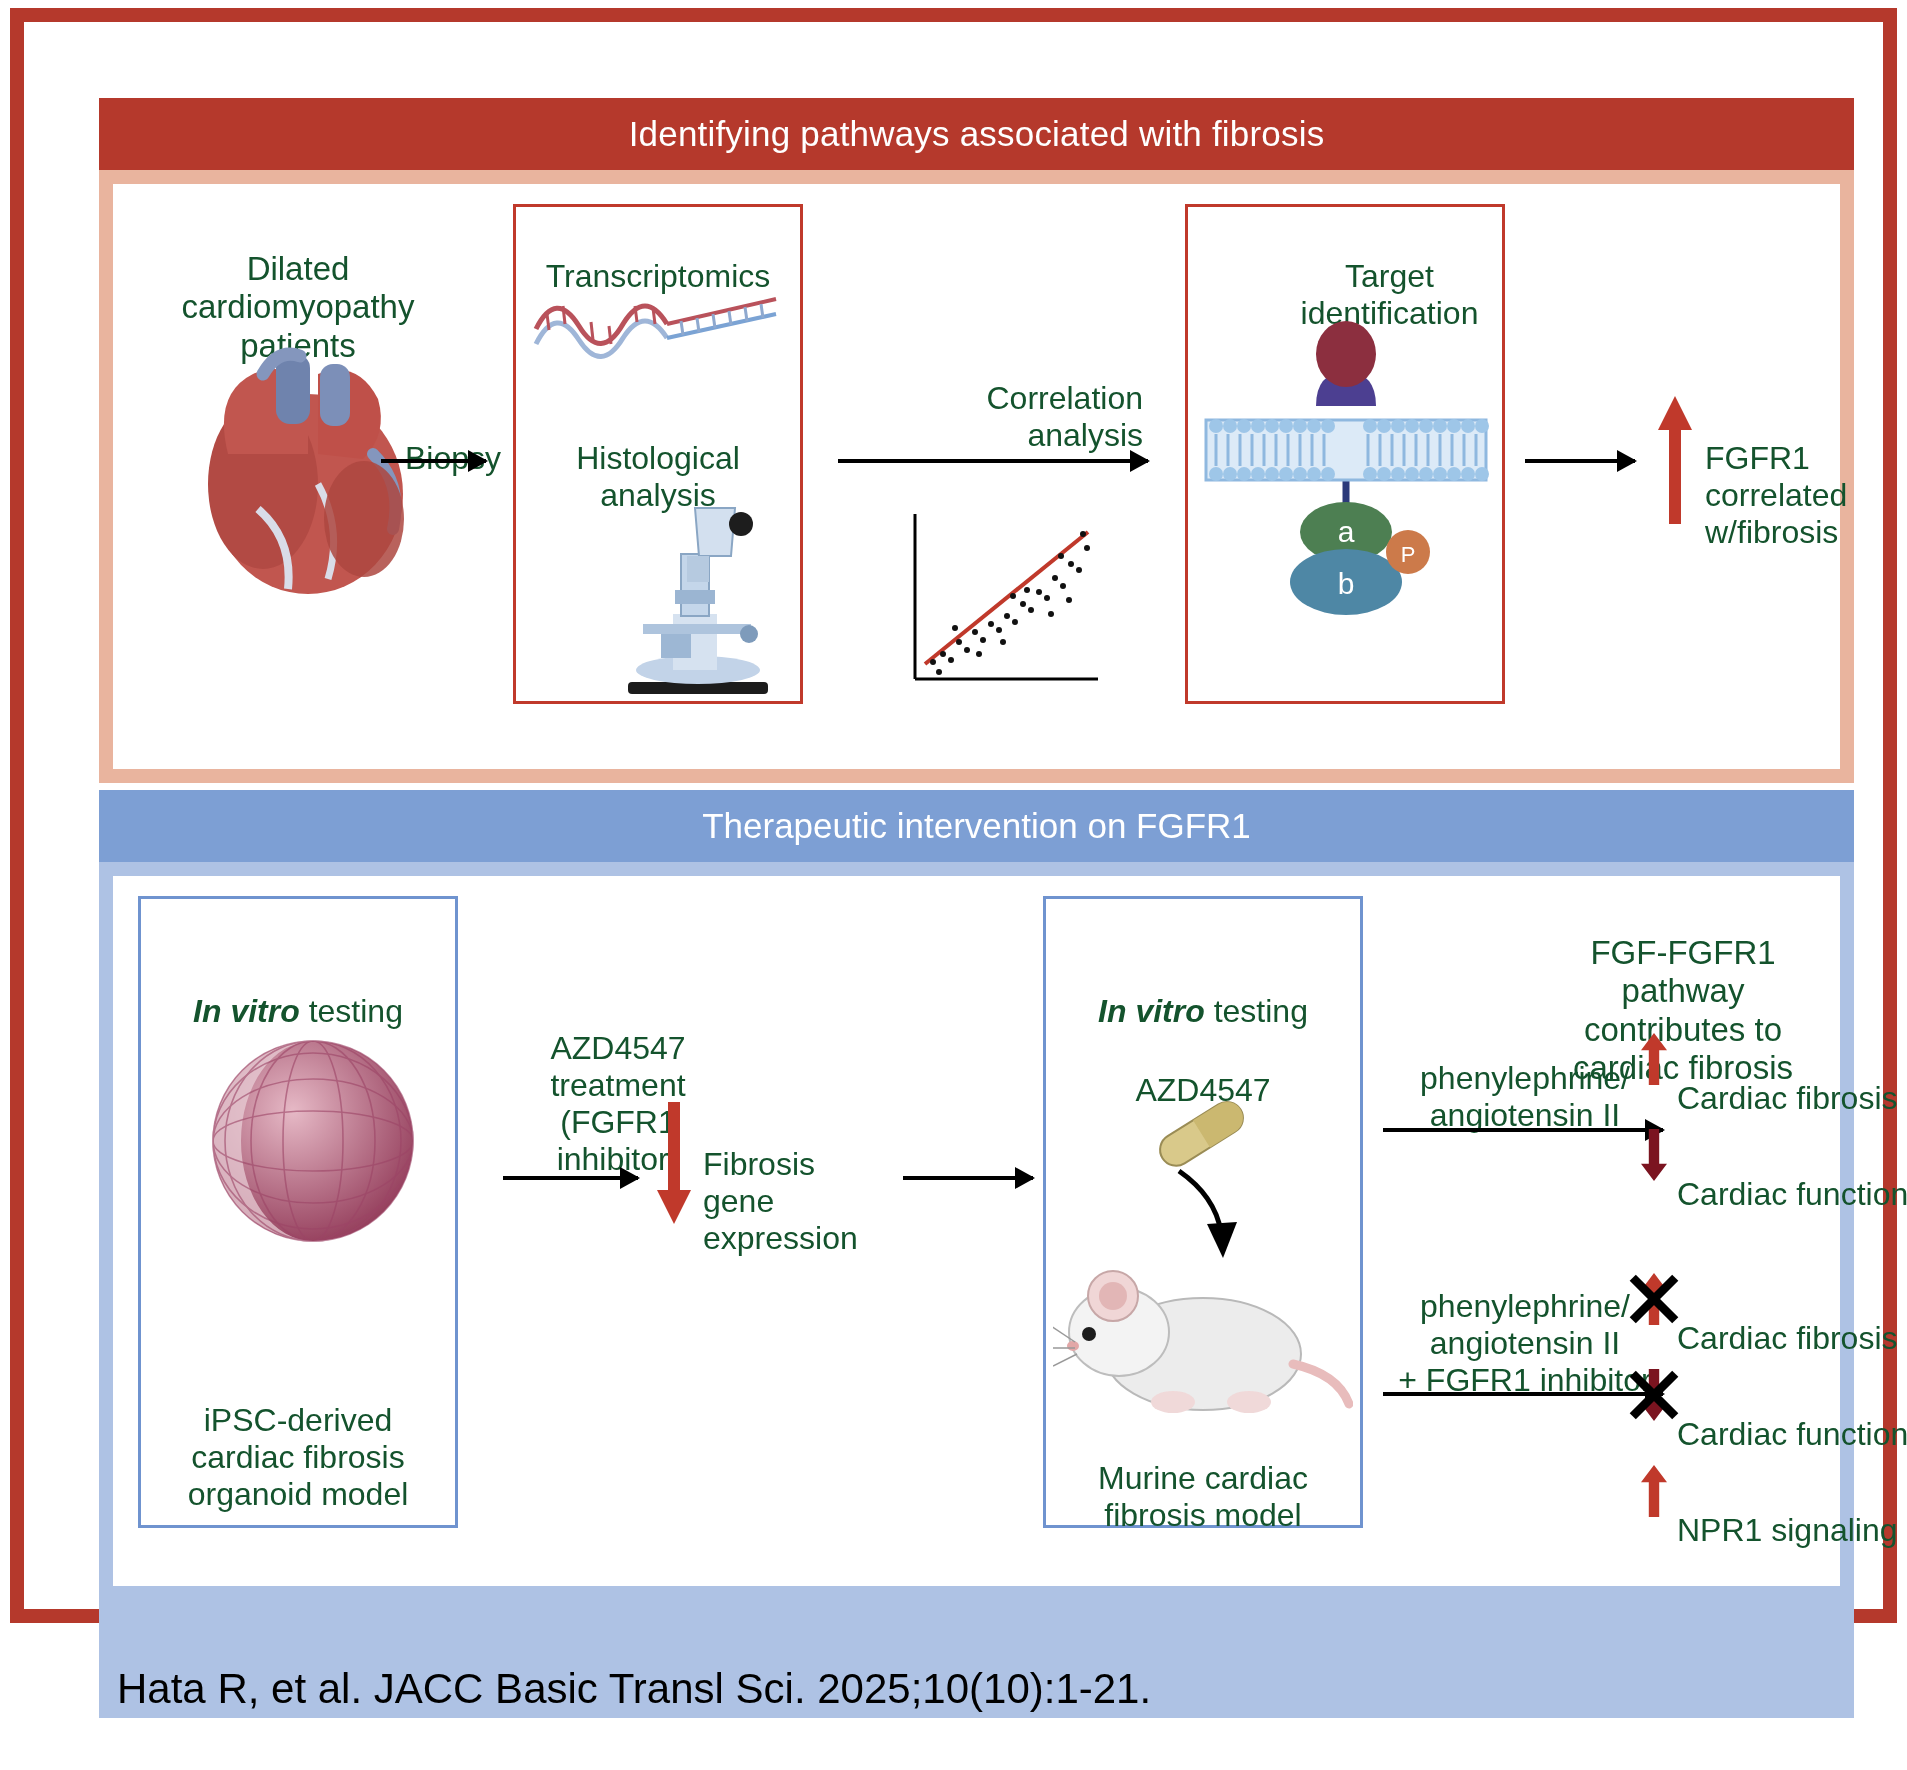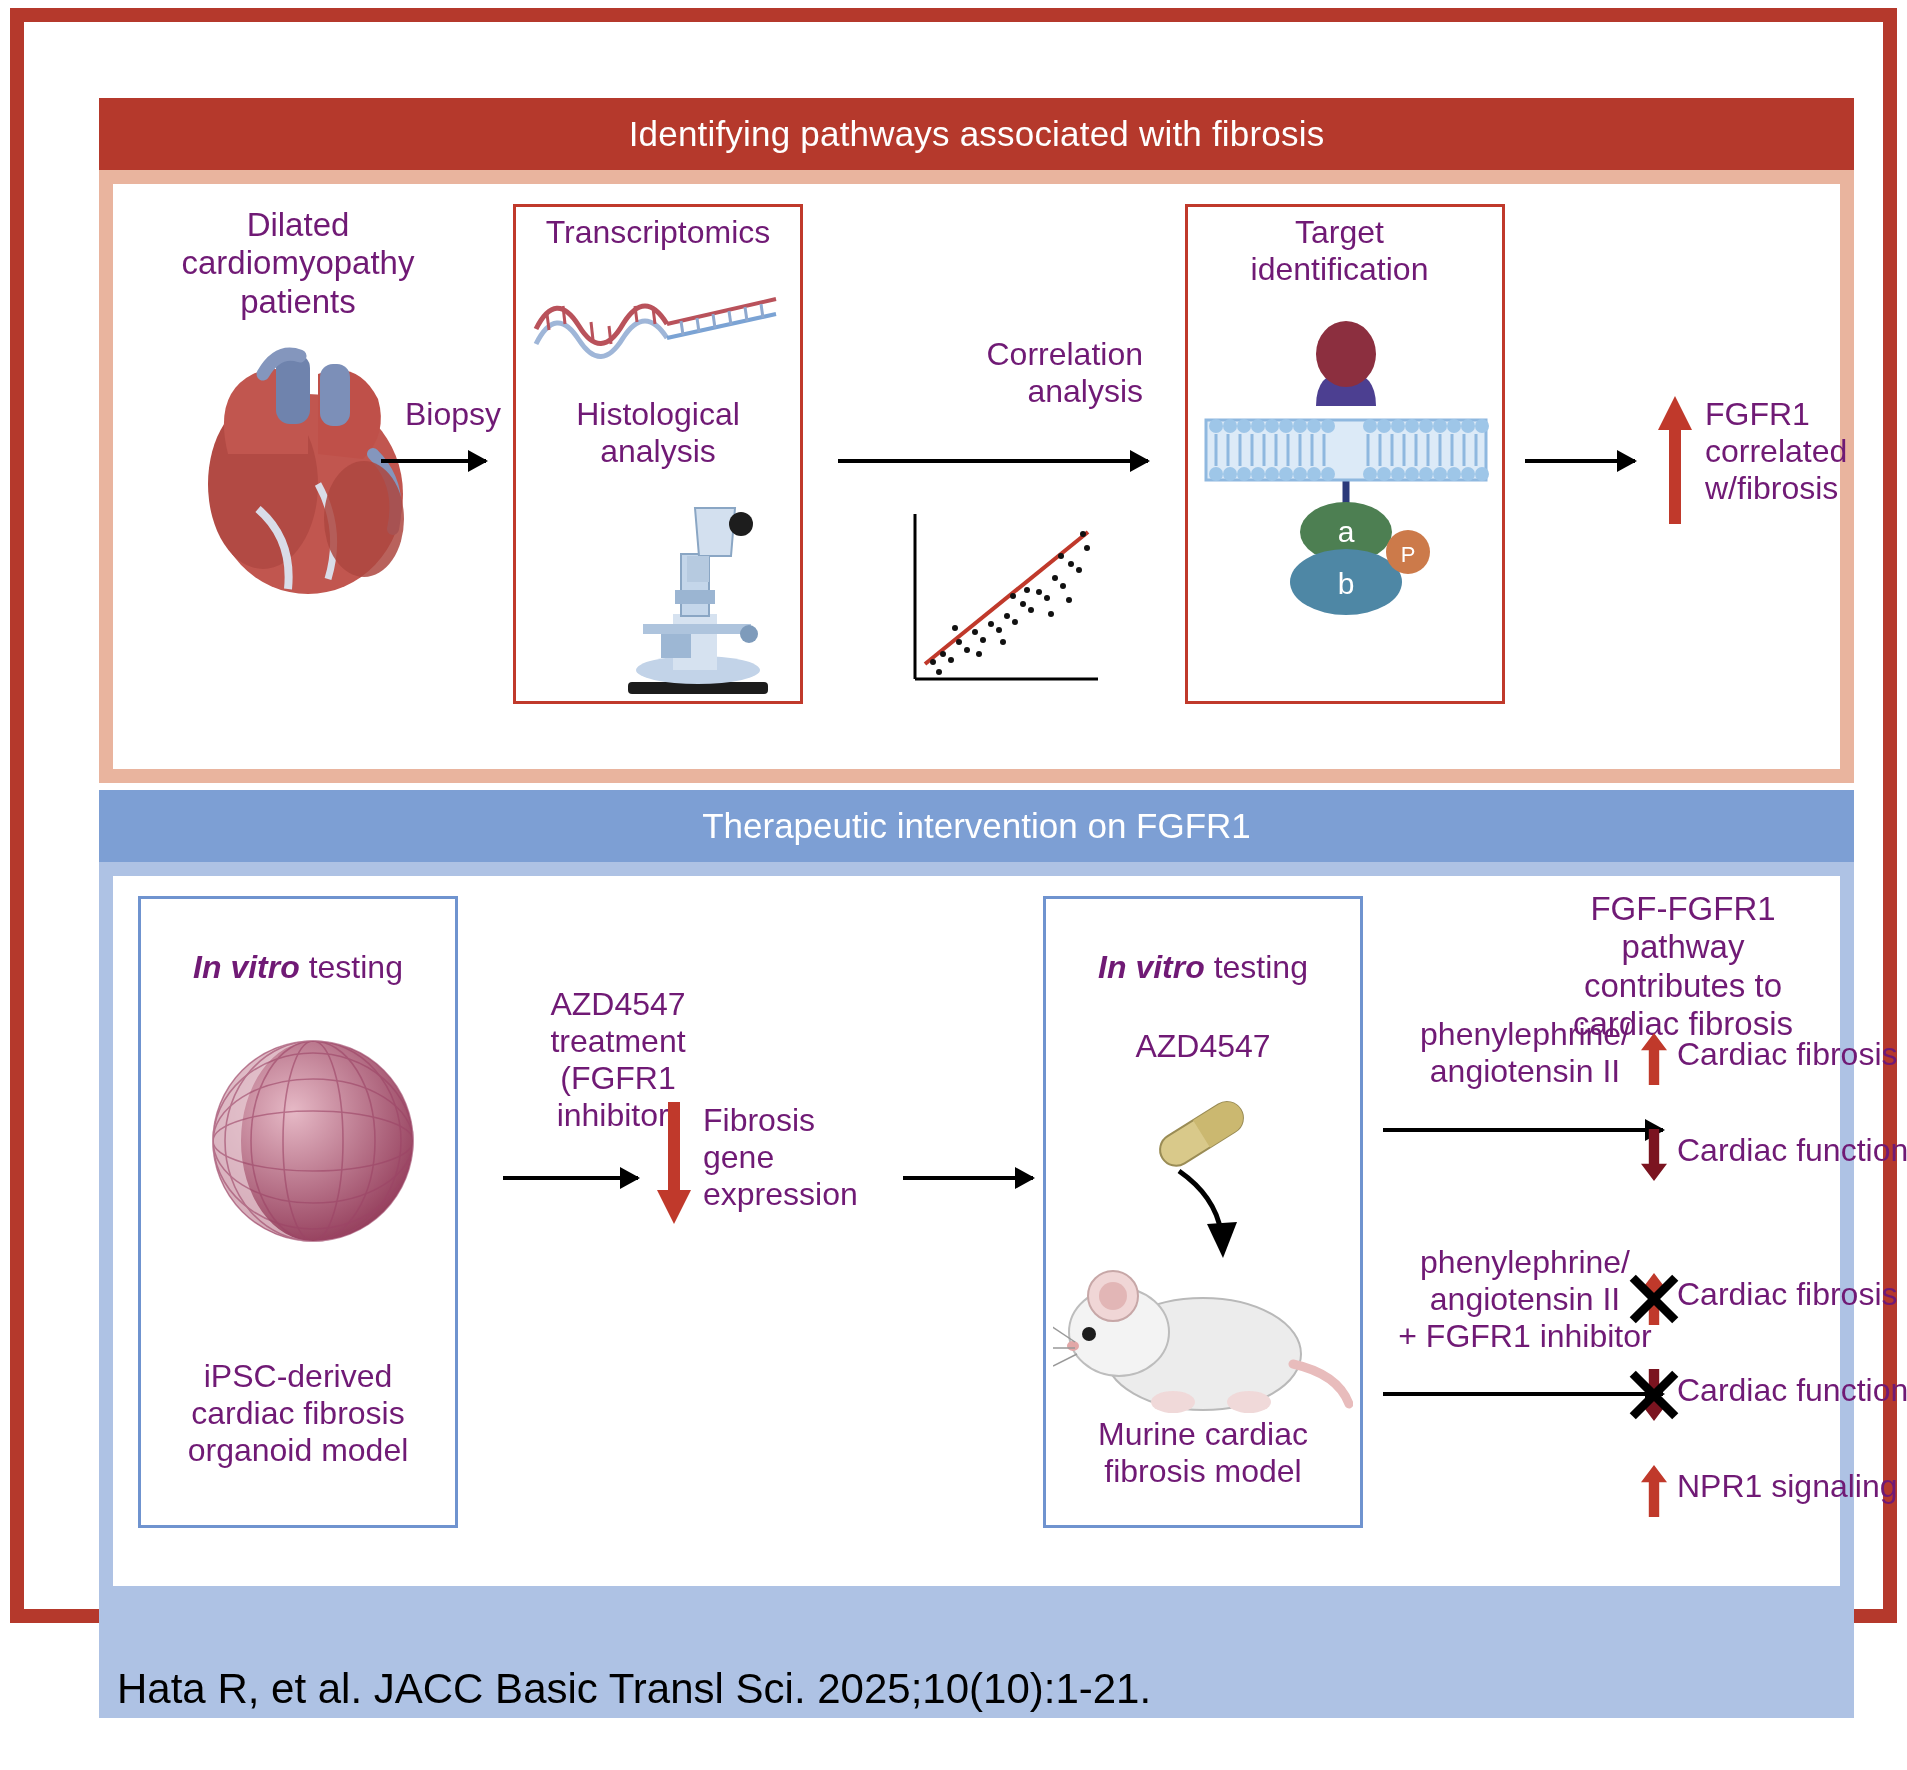--- a/index.html
+++ b/index.html
@@ -100,25 +100,26 @@
     left: 14px;
     top: 86px;
     width: 1727px;
     height: 710px;
     background: #ffffff;
   }
 
   
   .lbl {
     position: absolute;
-    color: #701a75;
+    color: #14532d;
     text-align: center;
     line-height: 1.16;
     font-size: 32px;
     white-space: pre-line;
+    margin-top: 44px;
   }
   .lbl.left { text-align: left; }
 
   .box-red {
     position: absolute;
     border: 3px solid #c0392b;
     box-sizing: border-box;
     background: #ffffff;
   }
   .box-blue {
@@ -276,21 +277,21 @@
                   <circle cx="158" cy="110" r="3"></circle>
                 <circle cx="176" cy="96" r="3"></circle>
                   <circle cx="190" cy="30" r="3"></circle>
                   <circle cx="168" cy="52" r="3"></circle>
                 <circle cx="120" cy="92" r="3"></circle>
               </g>
             </svg>
           </div>
 
           <div class="box-red" style="left:1072px; top:20px; width:320px; height:500px;"></div>
-          <div class="lbl" style="left:1072px; top:30px; width:309px;">Target
+          <div class="lbl" style="left:1122px; top:30px; width:309px;">Target
 identification</div>
 
           <div style="position:absolute; left:1085px; top:130px; width:296px; height:370px;">
             <svg viewBox="0 0 296 370" width="296" height="370">
               <line x1="148" y1="120" x2="148" y2="300" stroke="#2c3a7a" stroke-width="7"></line>
               <g stroke="#8fb8df" stroke-width="3">
                 <rect x="8" y="106" width="280" height="60" fill="#dceaf7" stroke="#8fb8df"></rect>
                 <g>
 
                   <line x1="18" y1="120" x2="18" y2="152"></line>

